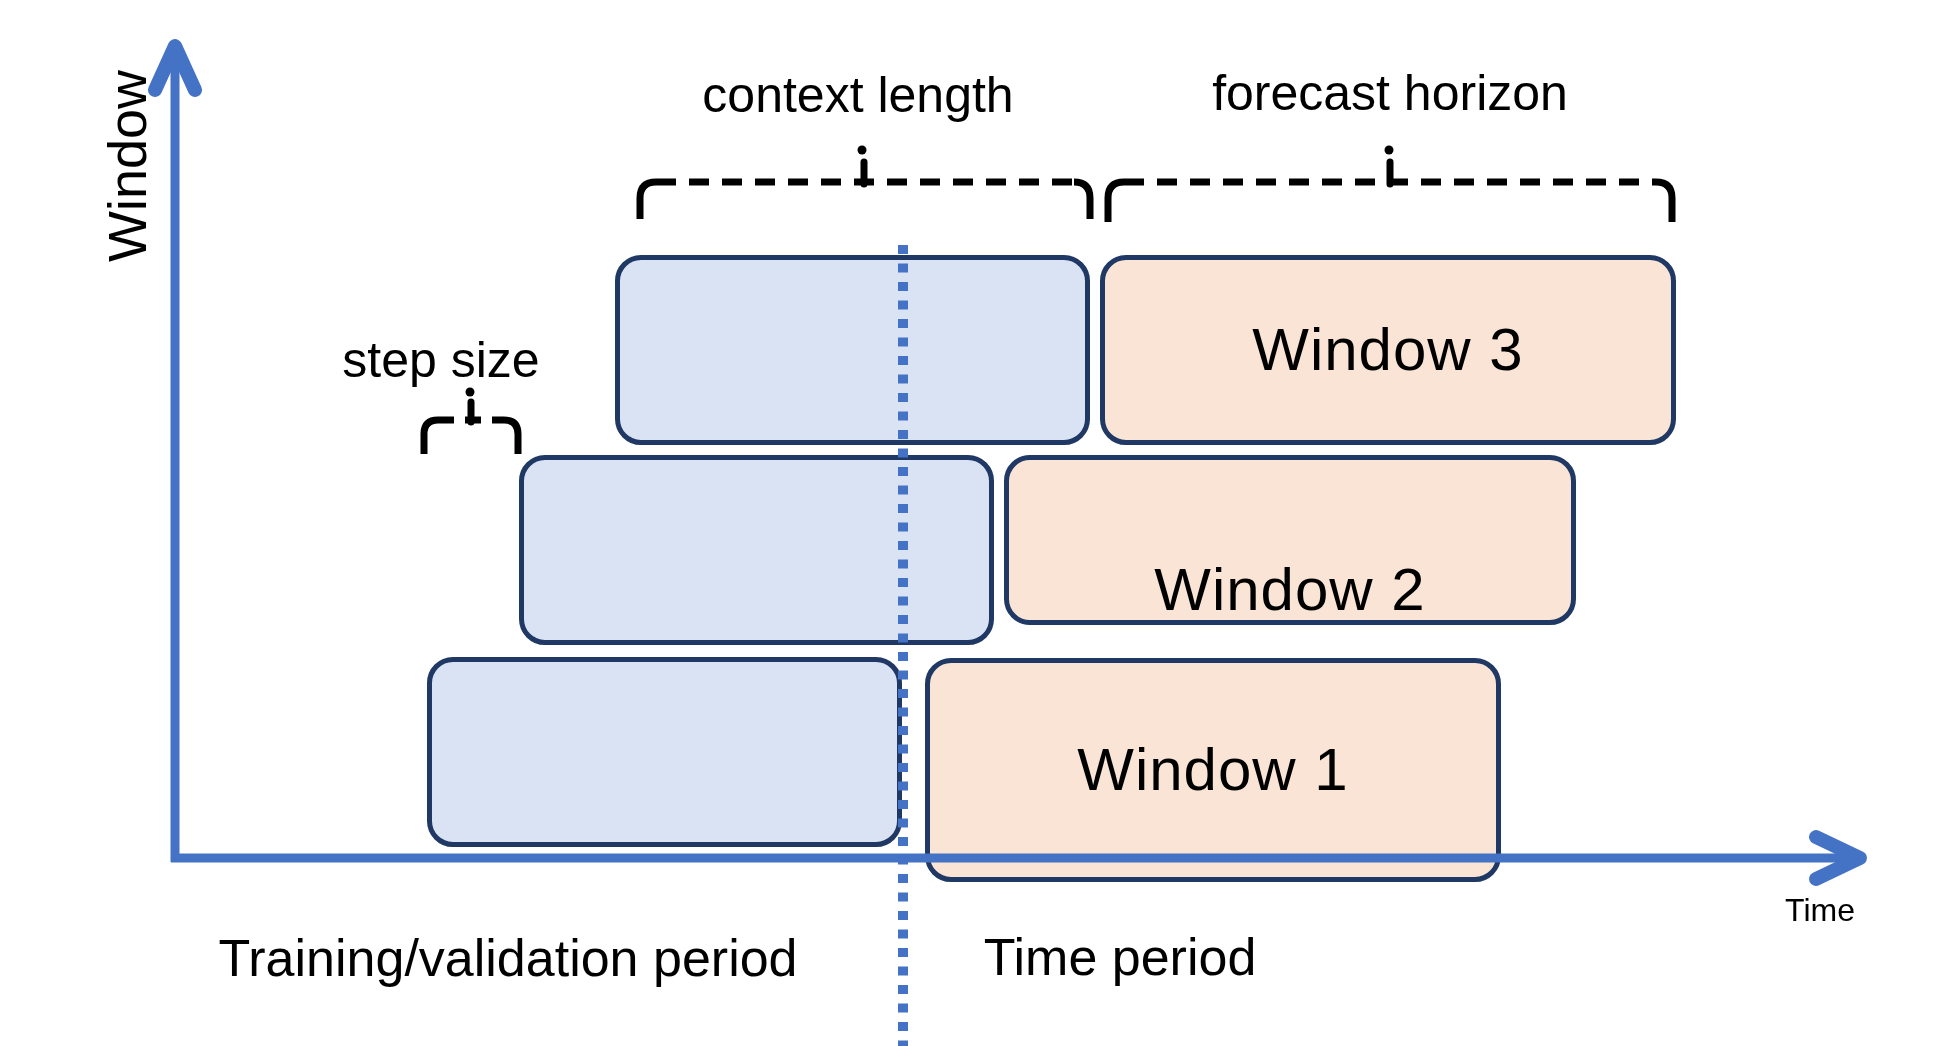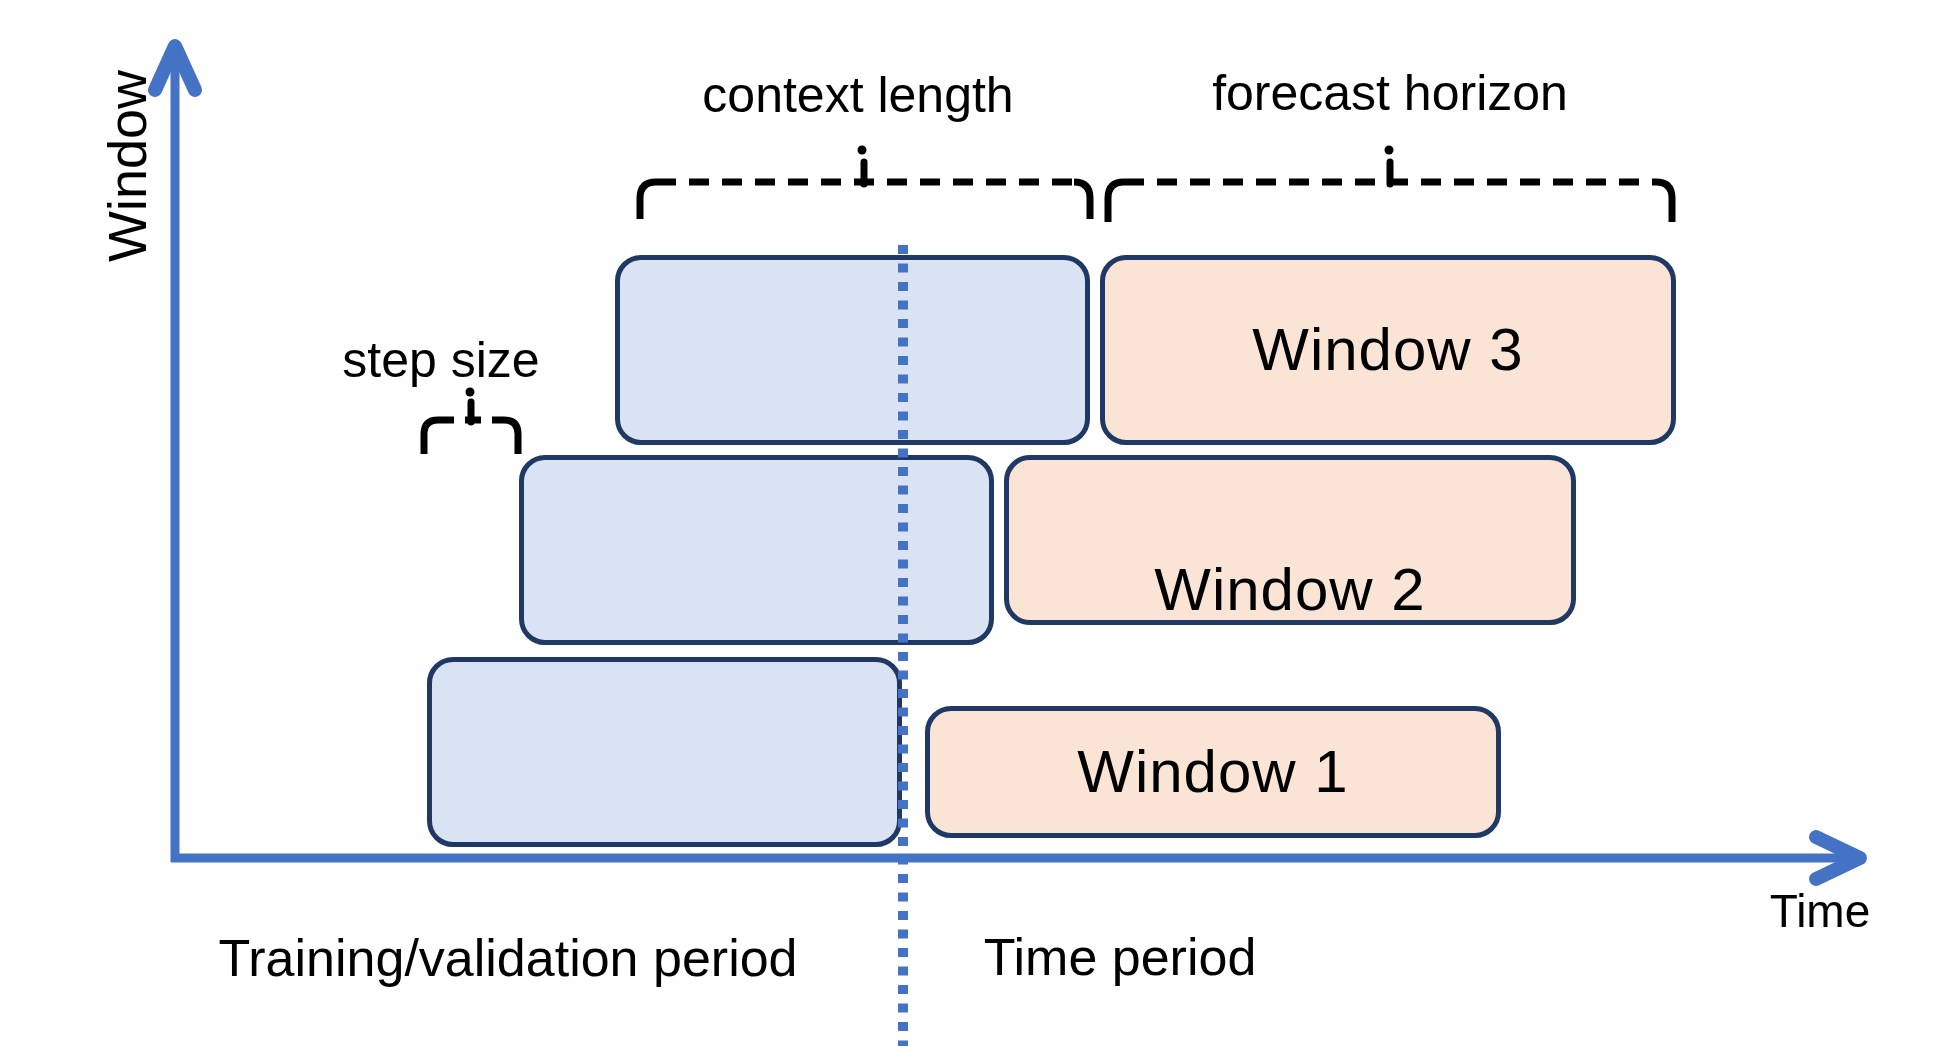--- a/index.html
+++ b/index.html
@@ -9,32 +9,32 @@
   }
   .layer{position:absolute;left:0;top:0;width:1960px;height:1046px;pointer-events:none;}
   .box{position:absolute;border:5px solid #1F3864;border-radius:26px;box-sizing:border-box;}
   .box.ctx{background:#DAE3F3;}
   .box.fct{background:#FAE4D5;display:flex;align-items:center;justify-content:center;}
   .box-label{font-size:60px;line-height:1;letter-spacing:1px;}
   .lbl{position:absolute;white-space:nowrap;transform:translate(-50%,-50%);line-height:1.05;}
   .lbl.small{font-size:50px;}
   .lbl.big{font-size:52px;}
   .lbl.rot{transform:translate(-50%,-50%) rotate(-90deg);font-size:54px;}
-  .time-lbl{font-size:46px;}
+  .time-lbl{font-size:32px;}
 </style>
 </head>
 <body>
 
 <div class="figure">
 
   <div class="box ctx" style="left:427px;top:657px;width:475px;height:190px;"></div>
   <div class="box ctx" style="left:519px;top:455px;width:475px;height:190px;"></div>
   <div class="box ctx" style="left:615px;top:255px;width:475px;height:190px;"></div>
 
-  <div class="box fct" style="left:925px;top:658px;width:576px;height:132px;margin-top:48px;">
+  <div class="box fct" style="left:925px;top:658px;width:576px;height:224px;">
     <span class="box-label">Window 1</span>
   </div>
   <div class="box fct" style="left:1004px;top:455px;width:572px;height:170px;align-items:flex-end;">
     <span class="box-label">Window 2</span>
   </div>
   <div class="box fct" style="left:1100px;top:255px;width:576px;height:190px;">
     <span class="box-label">Window 3</span>
   </div>
 
   <svg class="layer" viewBox="0 0 1960 1046">

